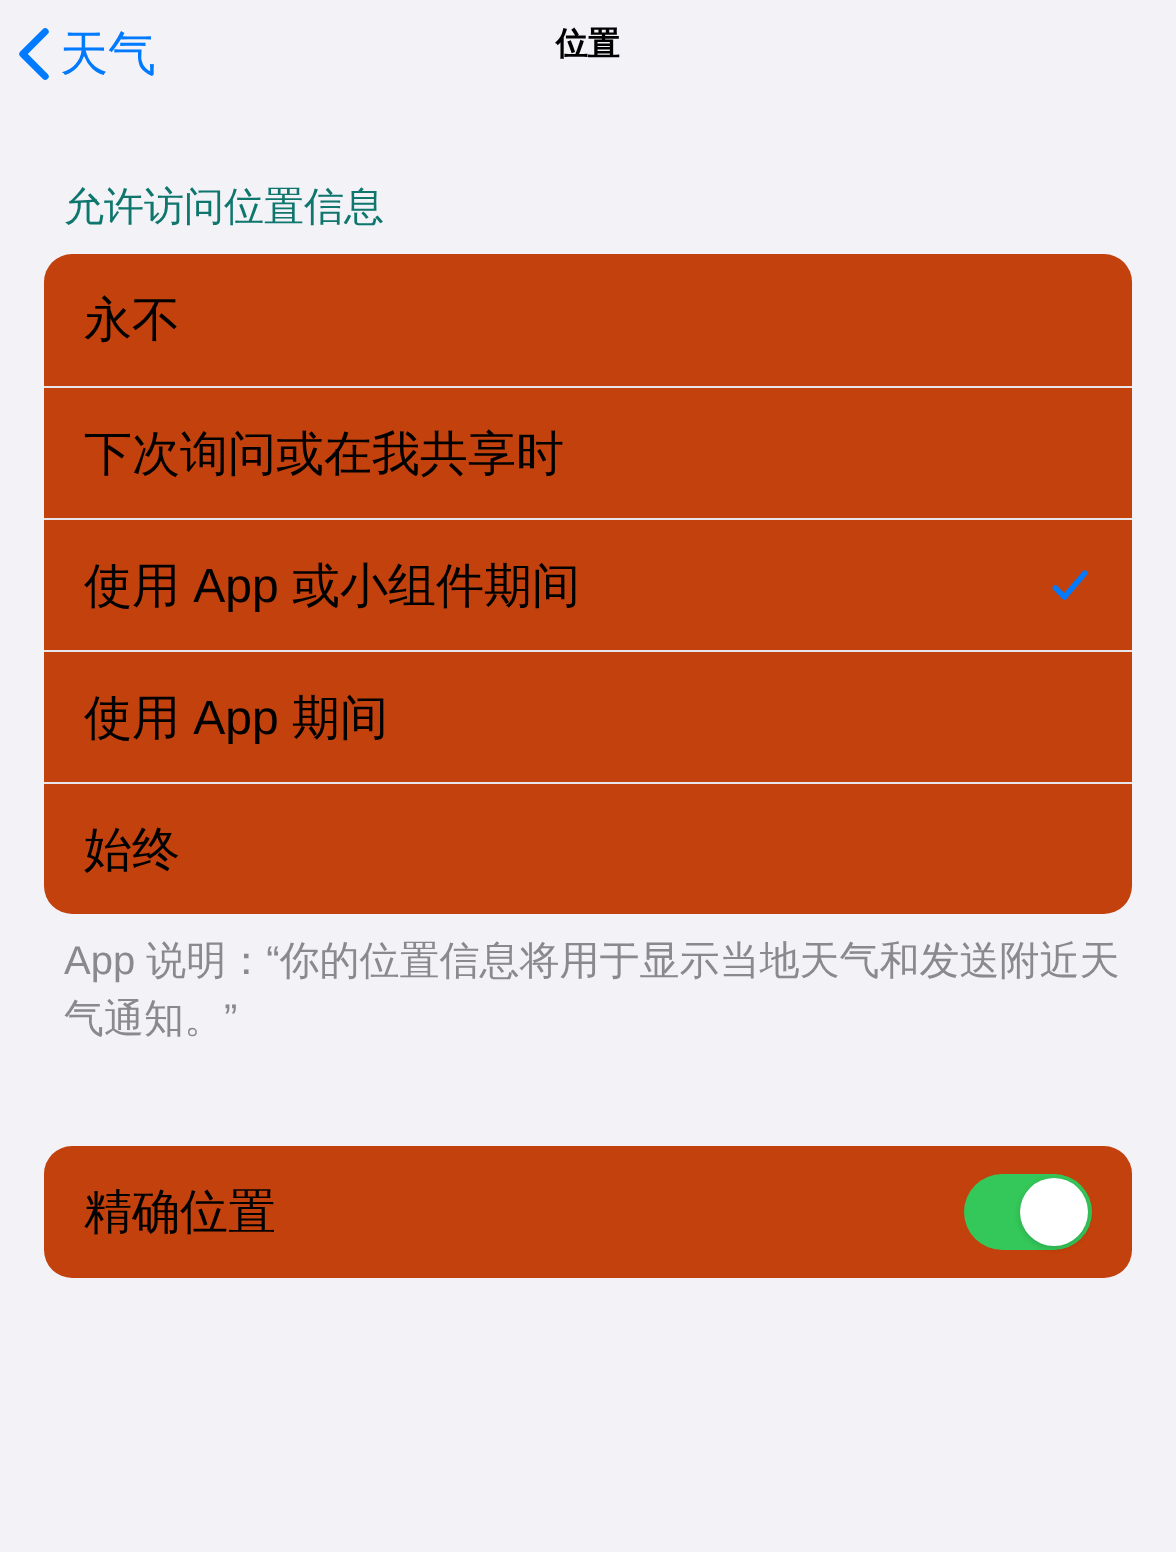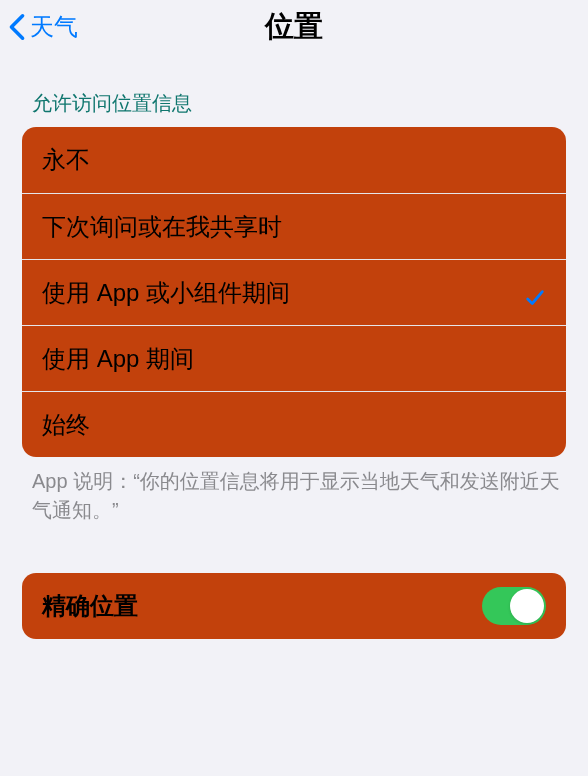--- a/index.html
+++ b/index.html
@@ -11,42 +11,41 @@
     body {
       font-family: -apple-system, BlinkMacSystemFont, "Helvetica Neue", Arial, sans-serif;
       background: #f2f2f7;
       width: 588px;
       height: 776px;
       overflow: hidden;
     }
     .nav-bar {
       height: 54px;
       display: flex;
-      align-items: center;
       position: relative;
-      padding: 0 8px;
+      padding: 12px 8px;
     }
     .back-button {
       display: flex;
       align-items: center;
       color: #007aff;
       font-size: 24px;
       cursor: pointer;
     }
     .back-chevron {
       width: 18px;
       height: 28px;
       margin-right: 4px;
     }
     .nav-title {
       position: absolute;
       left: 0;
       right: 0;
       text-align: center;
-      font-size: 29px;
+      font-size: 16px;
       font-weight: 600;
       color: #000;
       pointer-events: none;
     }
     .section-header {
       font-size: 20px;
       color: #0f766e;
       padding: 36px 32px 10px 32px;
     }
     .list-group {
@@ -60,37 +59,35 @@
       align-items: center;
       justify-content: space-between;
       padding: 16px 20px;
       font-size: 24px;
       color: #000;
       min-height: 66px;
       cursor: pointer;
     }
     .list-row + .list-row {
       border-top: 1px solid #e5e5ea;
-      align-items: flex-end;
     }
     .checkmark {
       width: 22px;
       height: 22px;
       color: #007aff;
       flex-shrink: 0;
     }
     .section-footer {
       font-size: 20px;
       color: #8a8a8e;
       padding: 10px 21px 0 32px;
       line-height: 1.45;
     }
     .toggle-group {
       margin-top: 48px;
-      font-weight: bold;
     }
     .toggle-row {
       display: flex;
       align-items: center;
       justify-content: space-between;
       padding: 14px 20px;
       font-size: 24px;
       color: #000;
       min-height: 66px;
     }

